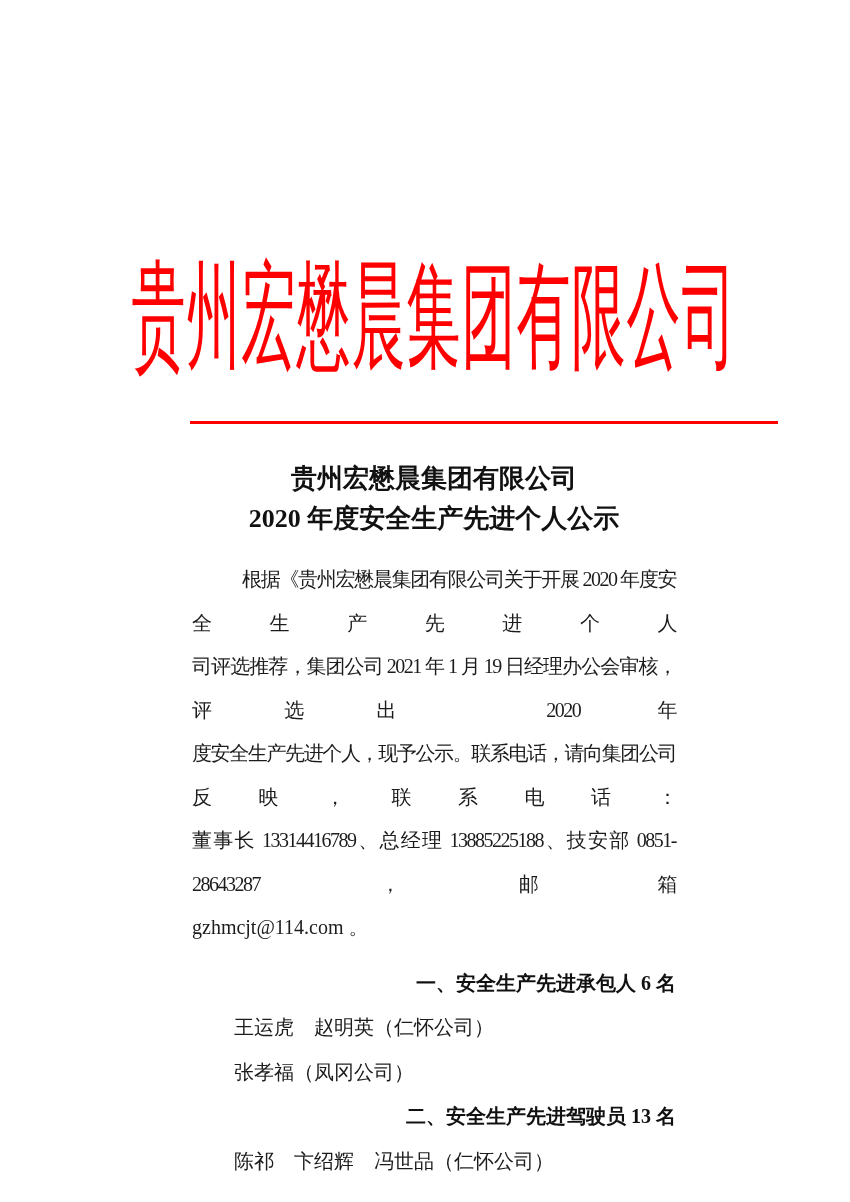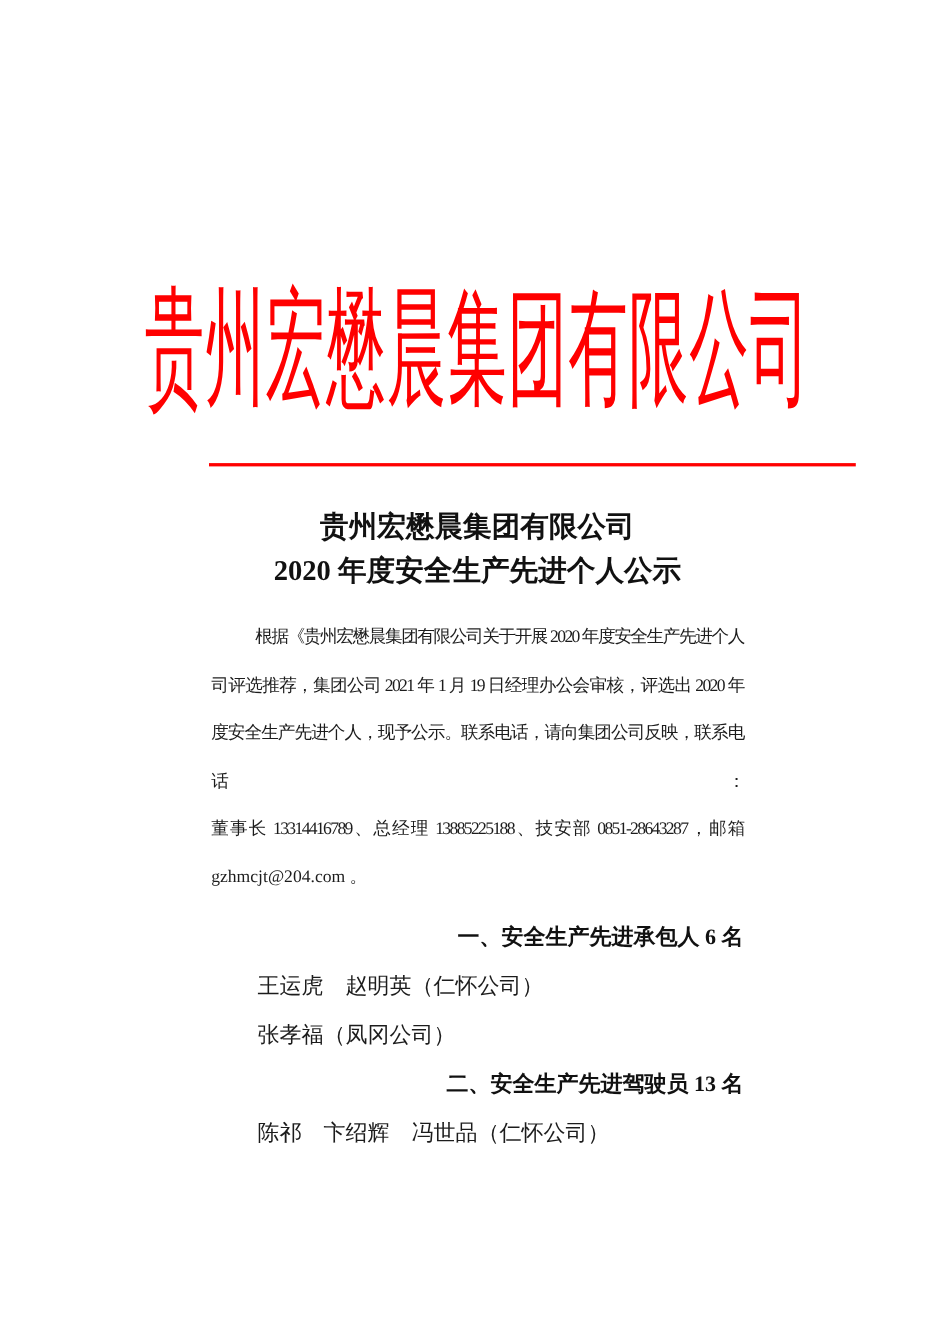--- a/index.html
+++ b/index.html
@@ -49,21 +49,21 @@
     margin-top: 35px;
     text-align: center;
     font-weight: bold;
     font-size: 26px;
     line-height: 40px;
     color: #111111;
   }
   
   .body-text {
     margin: 19px 102px 0 102px;
-    font-size: 16px;
+    font-size: 20px;
     line-height: 43.5px;
     color: #1c1c1c;
   }
   .para-line {
     text-align: justify;
     text-align-last: justify;
     letter-spacing: -1.5px;
     white-space: normal;
   }
   .para-line:first-child {
@@ -104,21 +104,21 @@
   <div class="doc-title">
     <div class="title-line">贵州宏懋晨集团有限公司</div>
     <div class="title-line">2020 年度安全生产先进个人公示</div>
   </div>
 
   <div class="body-text">
     <div class="para-line">根据《贵州宏懋晨集团有限公司关于开展 2020 年度安全生产先进个人</div>
     <div class="para-line">司评选推荐，集团公司 2021 年 1 月 19 日经理办公会审核，评选出 2020 年</div>
     <div class="para-line">度安全生产先进个人，现予公示。联系电话，请向集团公司反映，联系电话：</div>
     <div class="para-line">董事长 13314416789、总经理 13885225188、技安部 0851-28643287，邮箱</div>
-    <div class="para-line">gzhmcjt@204.com 。</div>
+    <div class="para-line">gzhmcjt@114.com 。</div>
   </div>
 
   <div class="sections">
 
     <div class="section">
       <div class="section-heading">一、安全生产先进承包人 6 名</div>
       <div class="name-line">王运虎　赵明英（仁怀公司）</div>
       <div class="name-line">张孝福（凤冈公司）</div>
     </div>
 

